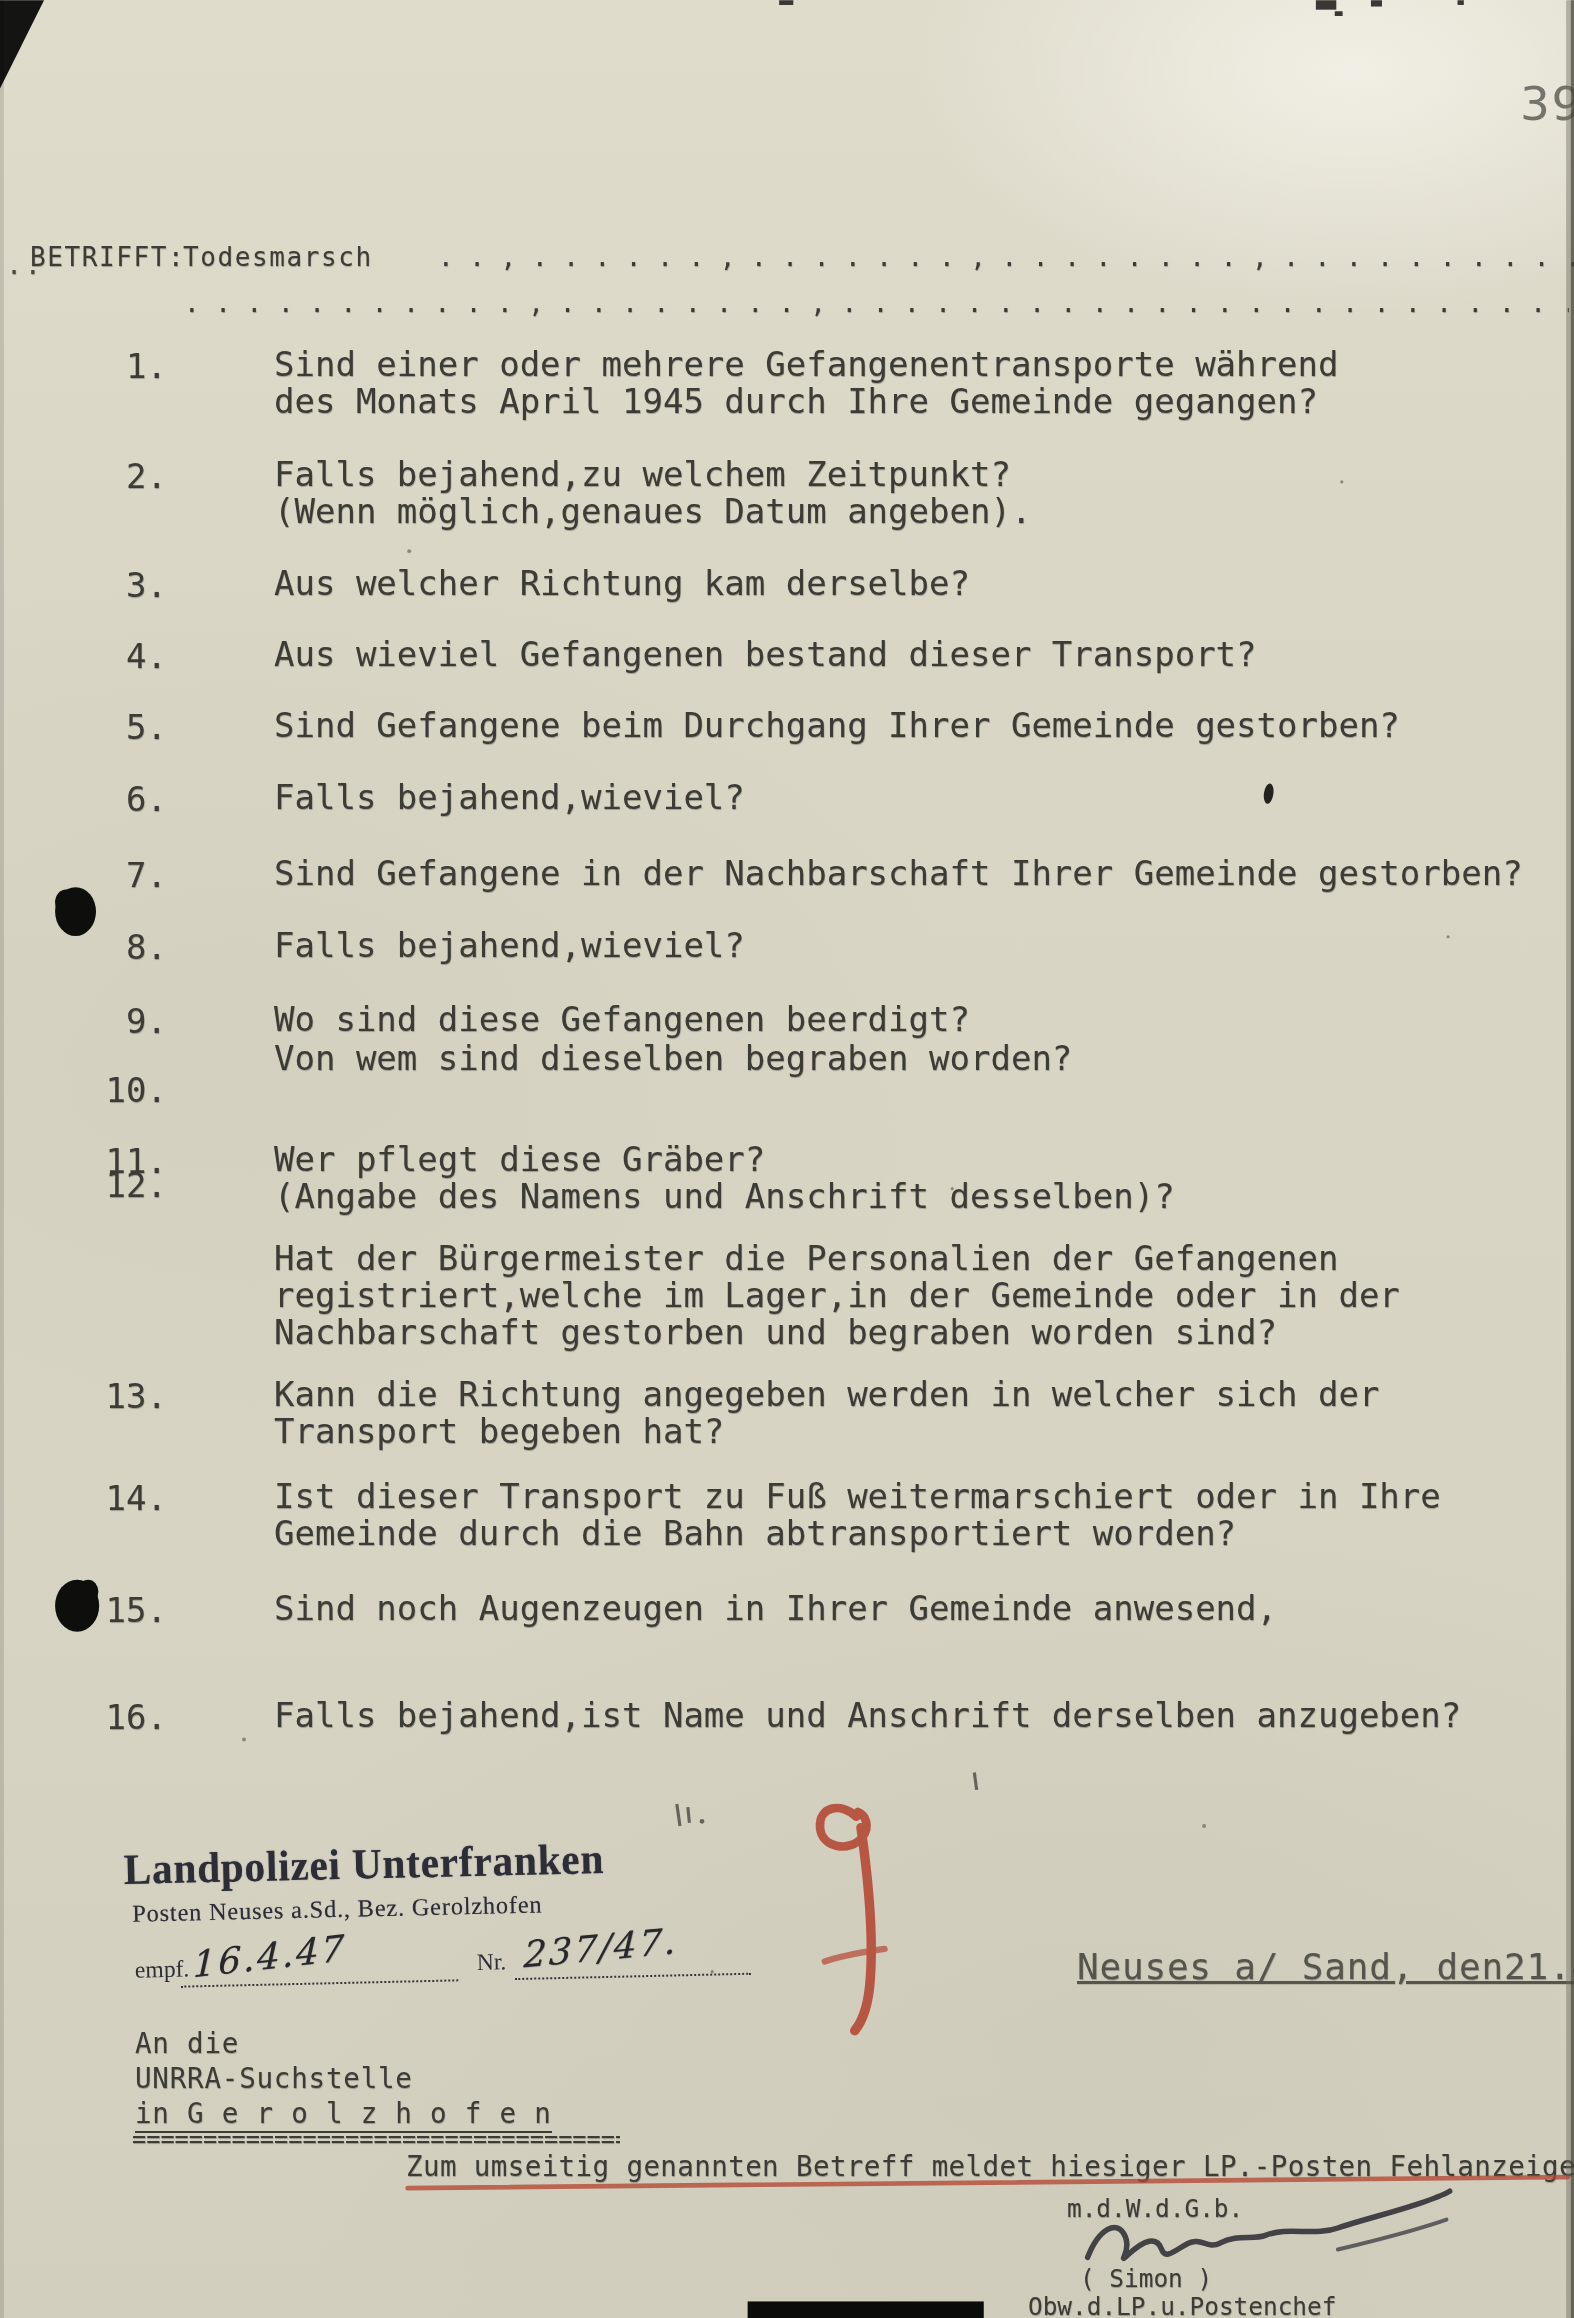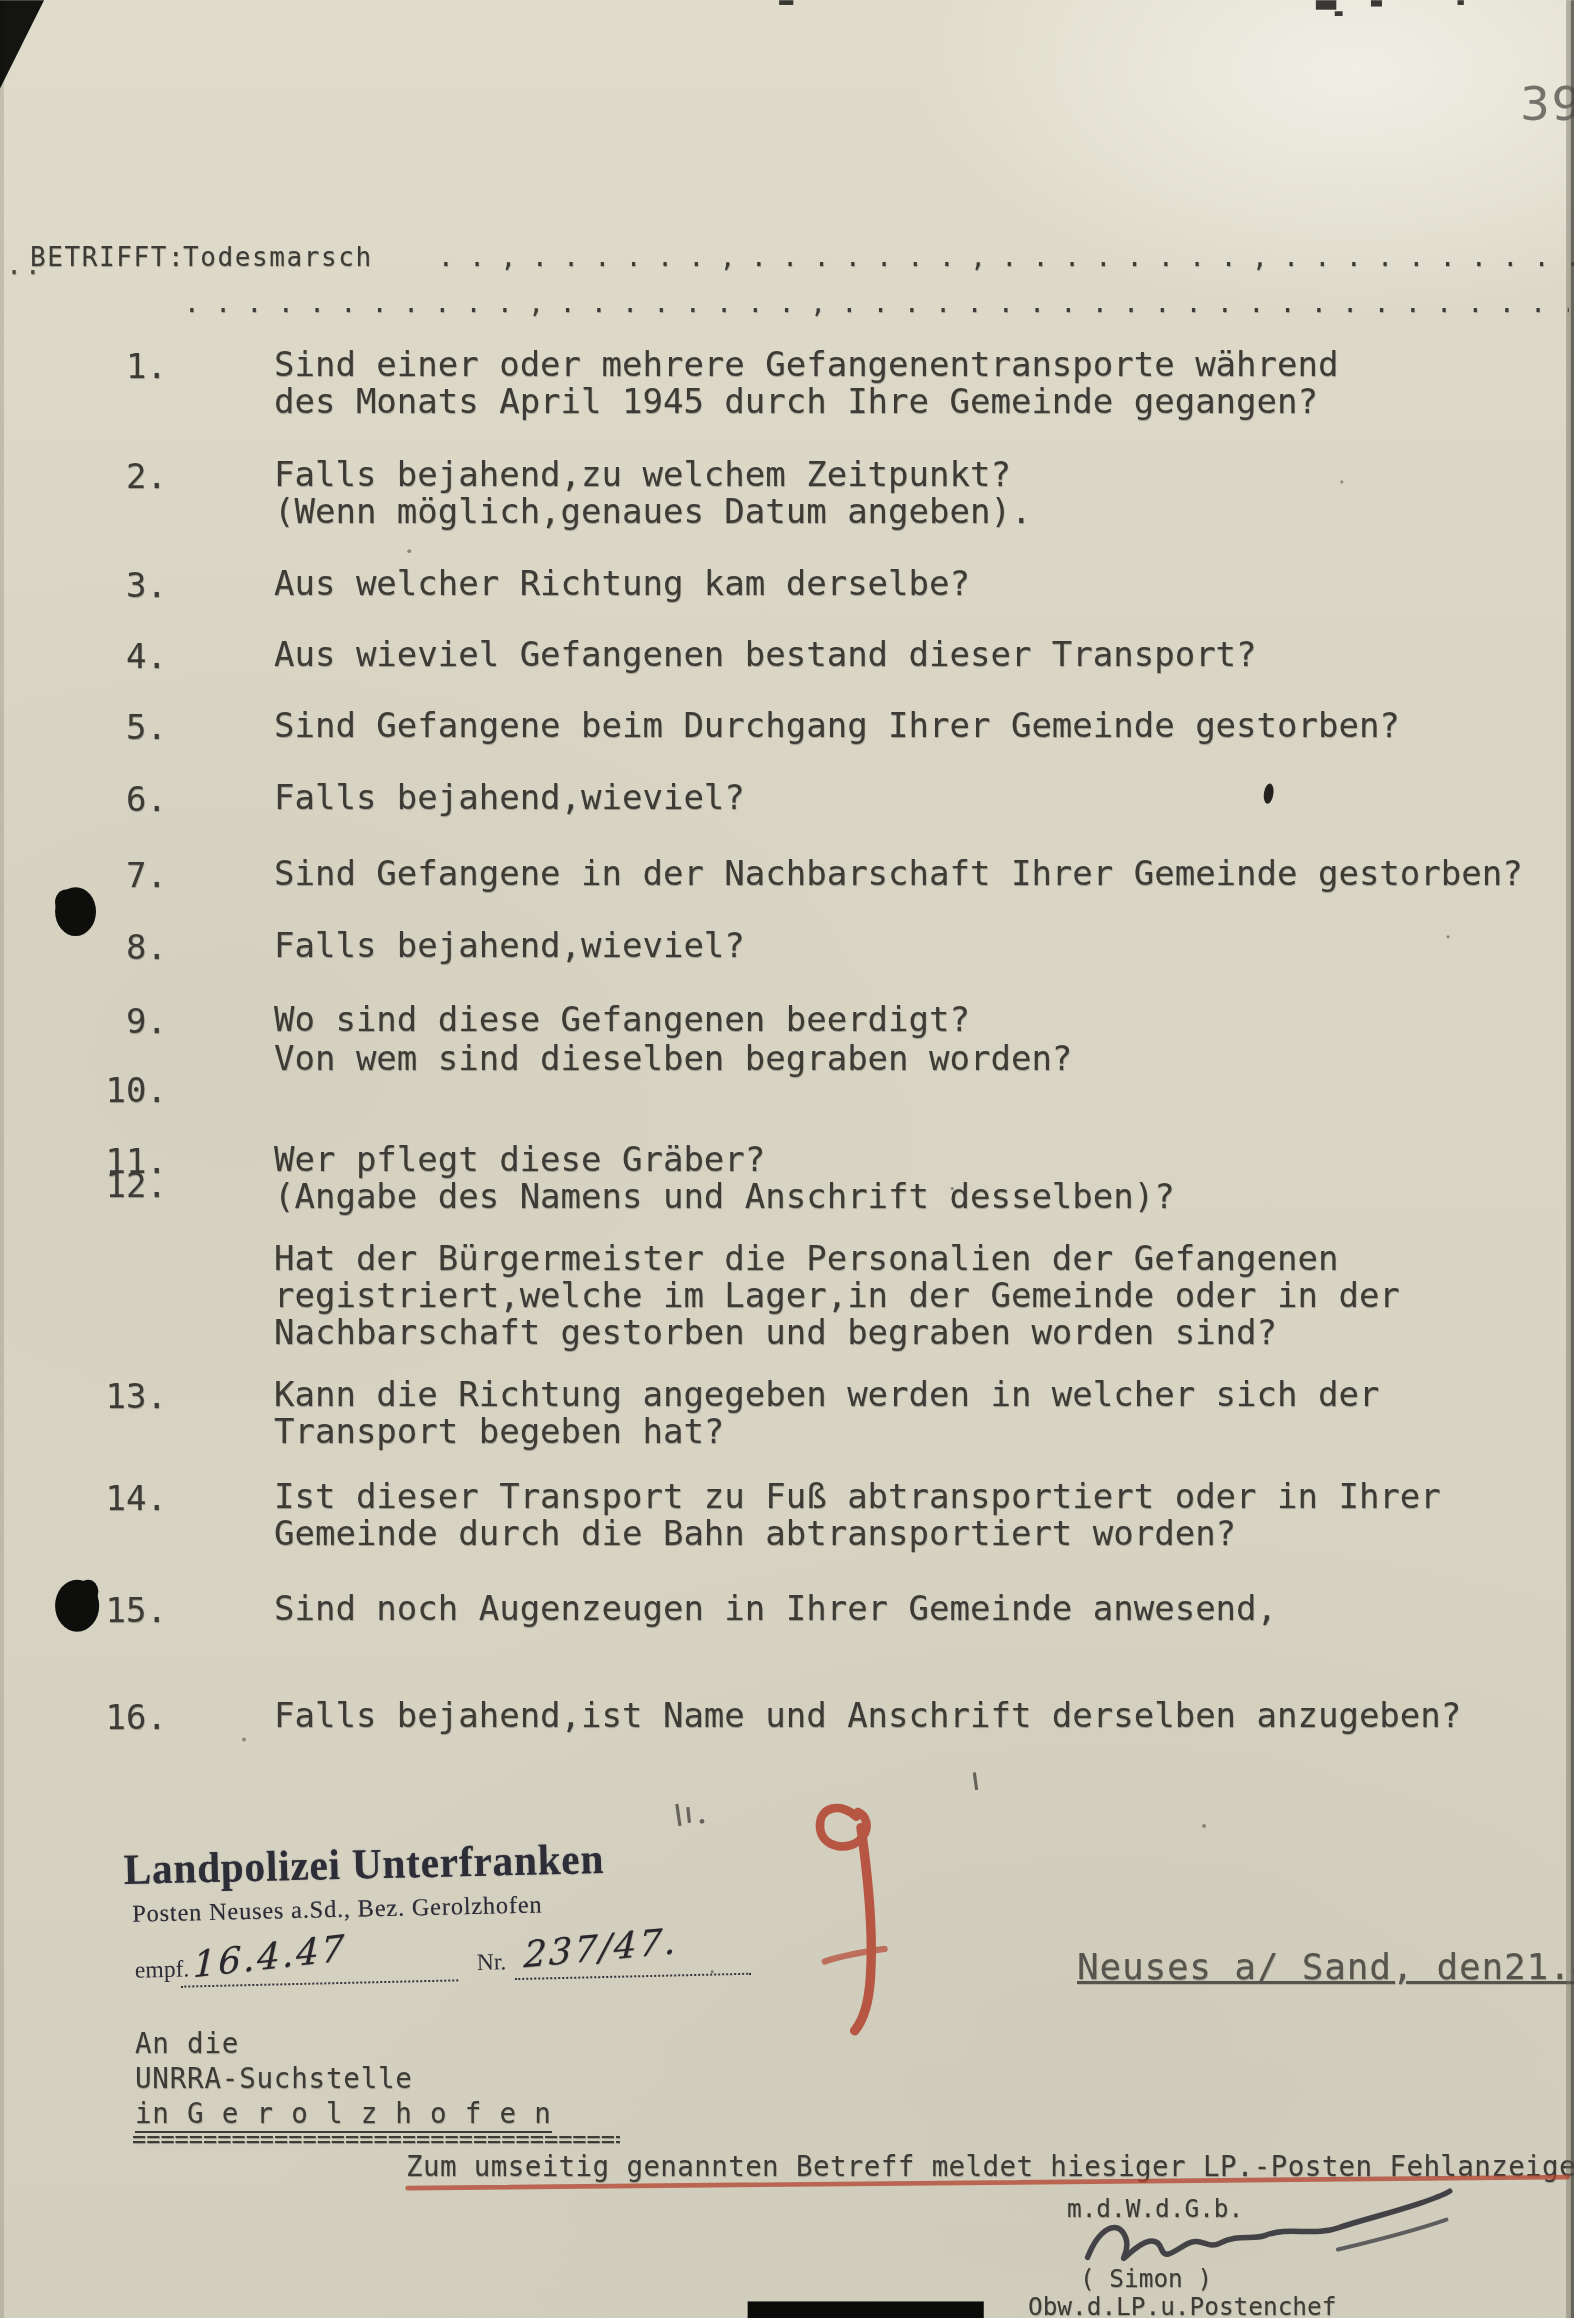--- a/index.html
+++ b/index.html
@@ -124,21 +124,21 @@
         <div>registriert,welche im Lager,in der Gemeinde oder in der</div>
         <div>Nachbarschaft gestorben und begraben worden sind?</div>
       </div>
       <div class="qnum tw" style="top: 1376px;">13.</div>
       <div class="qtext tw" style="top: 1376px;">
         <div>Kann die Richtung angegeben werden in welcher sich der</div>
         <div>Transport begeben hat?</div>
       </div>
       <div class="qnum tw" style="top: 1478px;">14.</div>
       <div class="qtext tw" style="top: 1478px;">
-        <div>Ist dieser Transport zu Fuß abtransportiert oder in Ihrer</div>
+        <div>Ist dieser Transport zu Fuß weitermarschiert oder in Ihre</div>
         <div>Gemeinde durch die Bahn abtransportiert worden?</div>
       </div>
       <div class="qnum tw" style="top: 1590px;">15.</div>
       <div class="qtext tw" style="top: 1590px;">
         <div>Sind noch Augenzeugen in Ihrer Gemeinde anwesend,</div>
       </div>
       <div class="qnum tw" style="top: 1697px;">16.</div>
       <div class="qtext tw" style="top: 1697px;">
         <div>Falls bejahend,ist Name und Anschrift derselben anzugeben?</div>
       </div>

